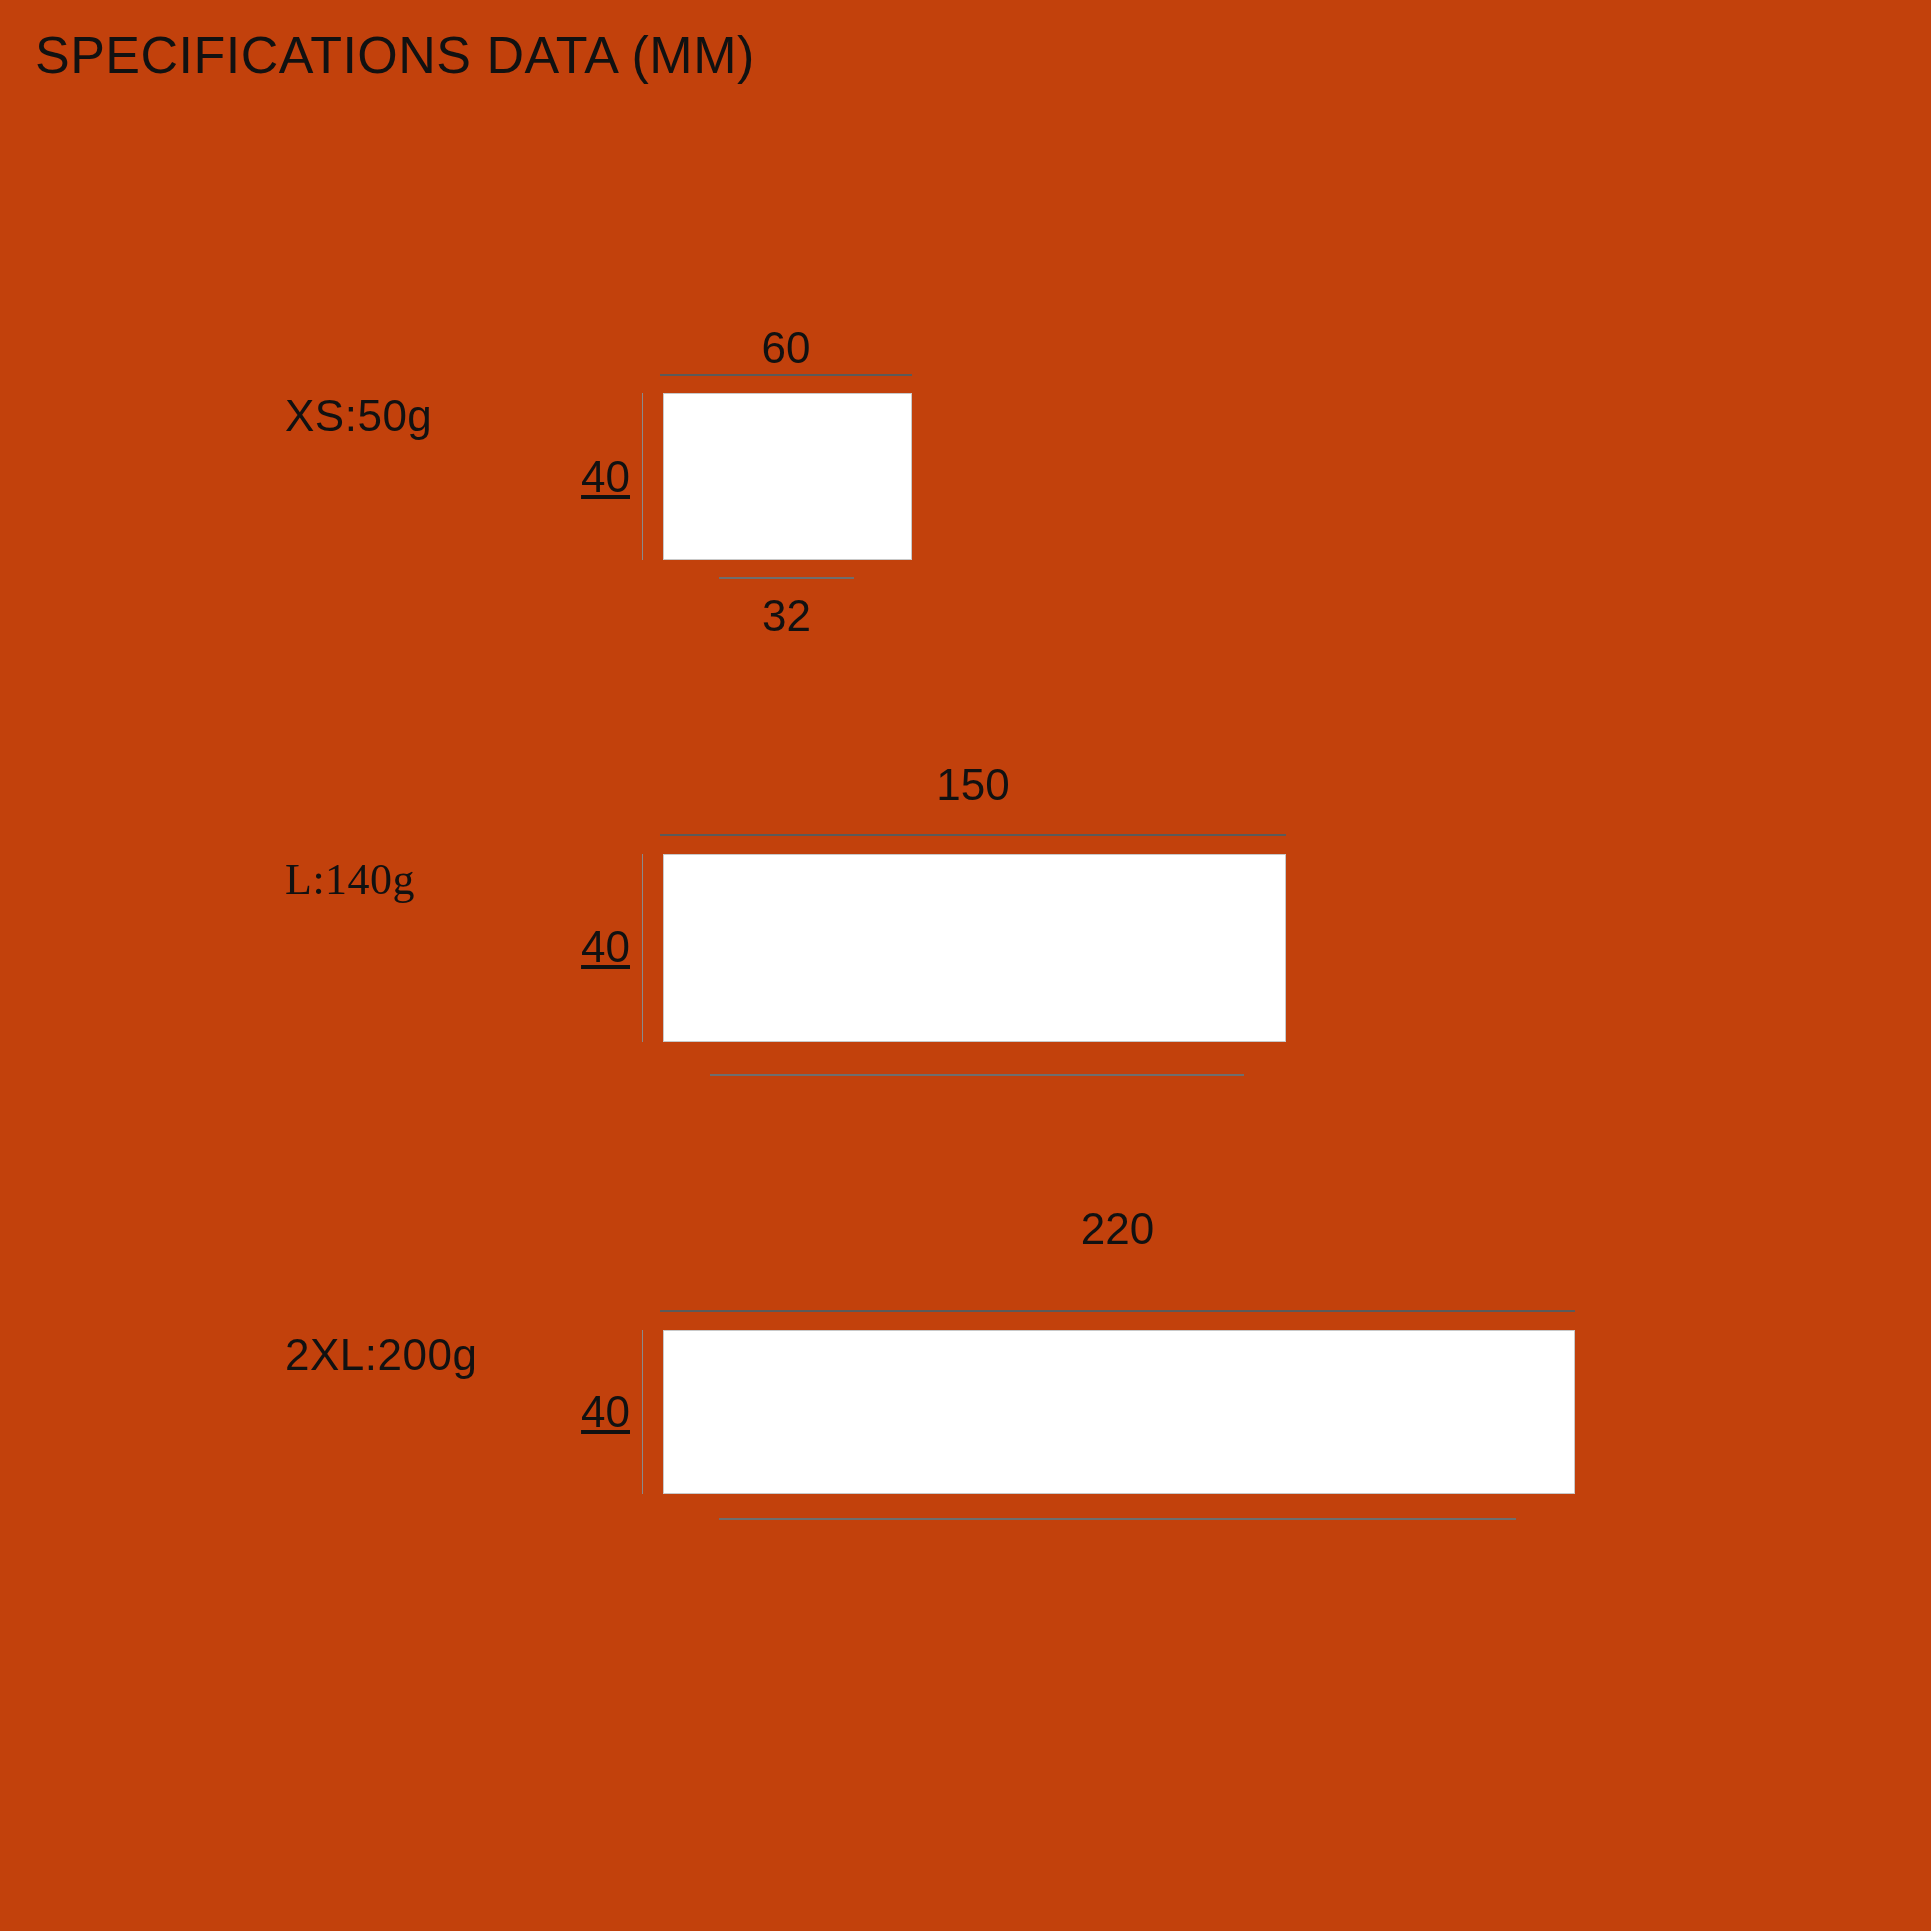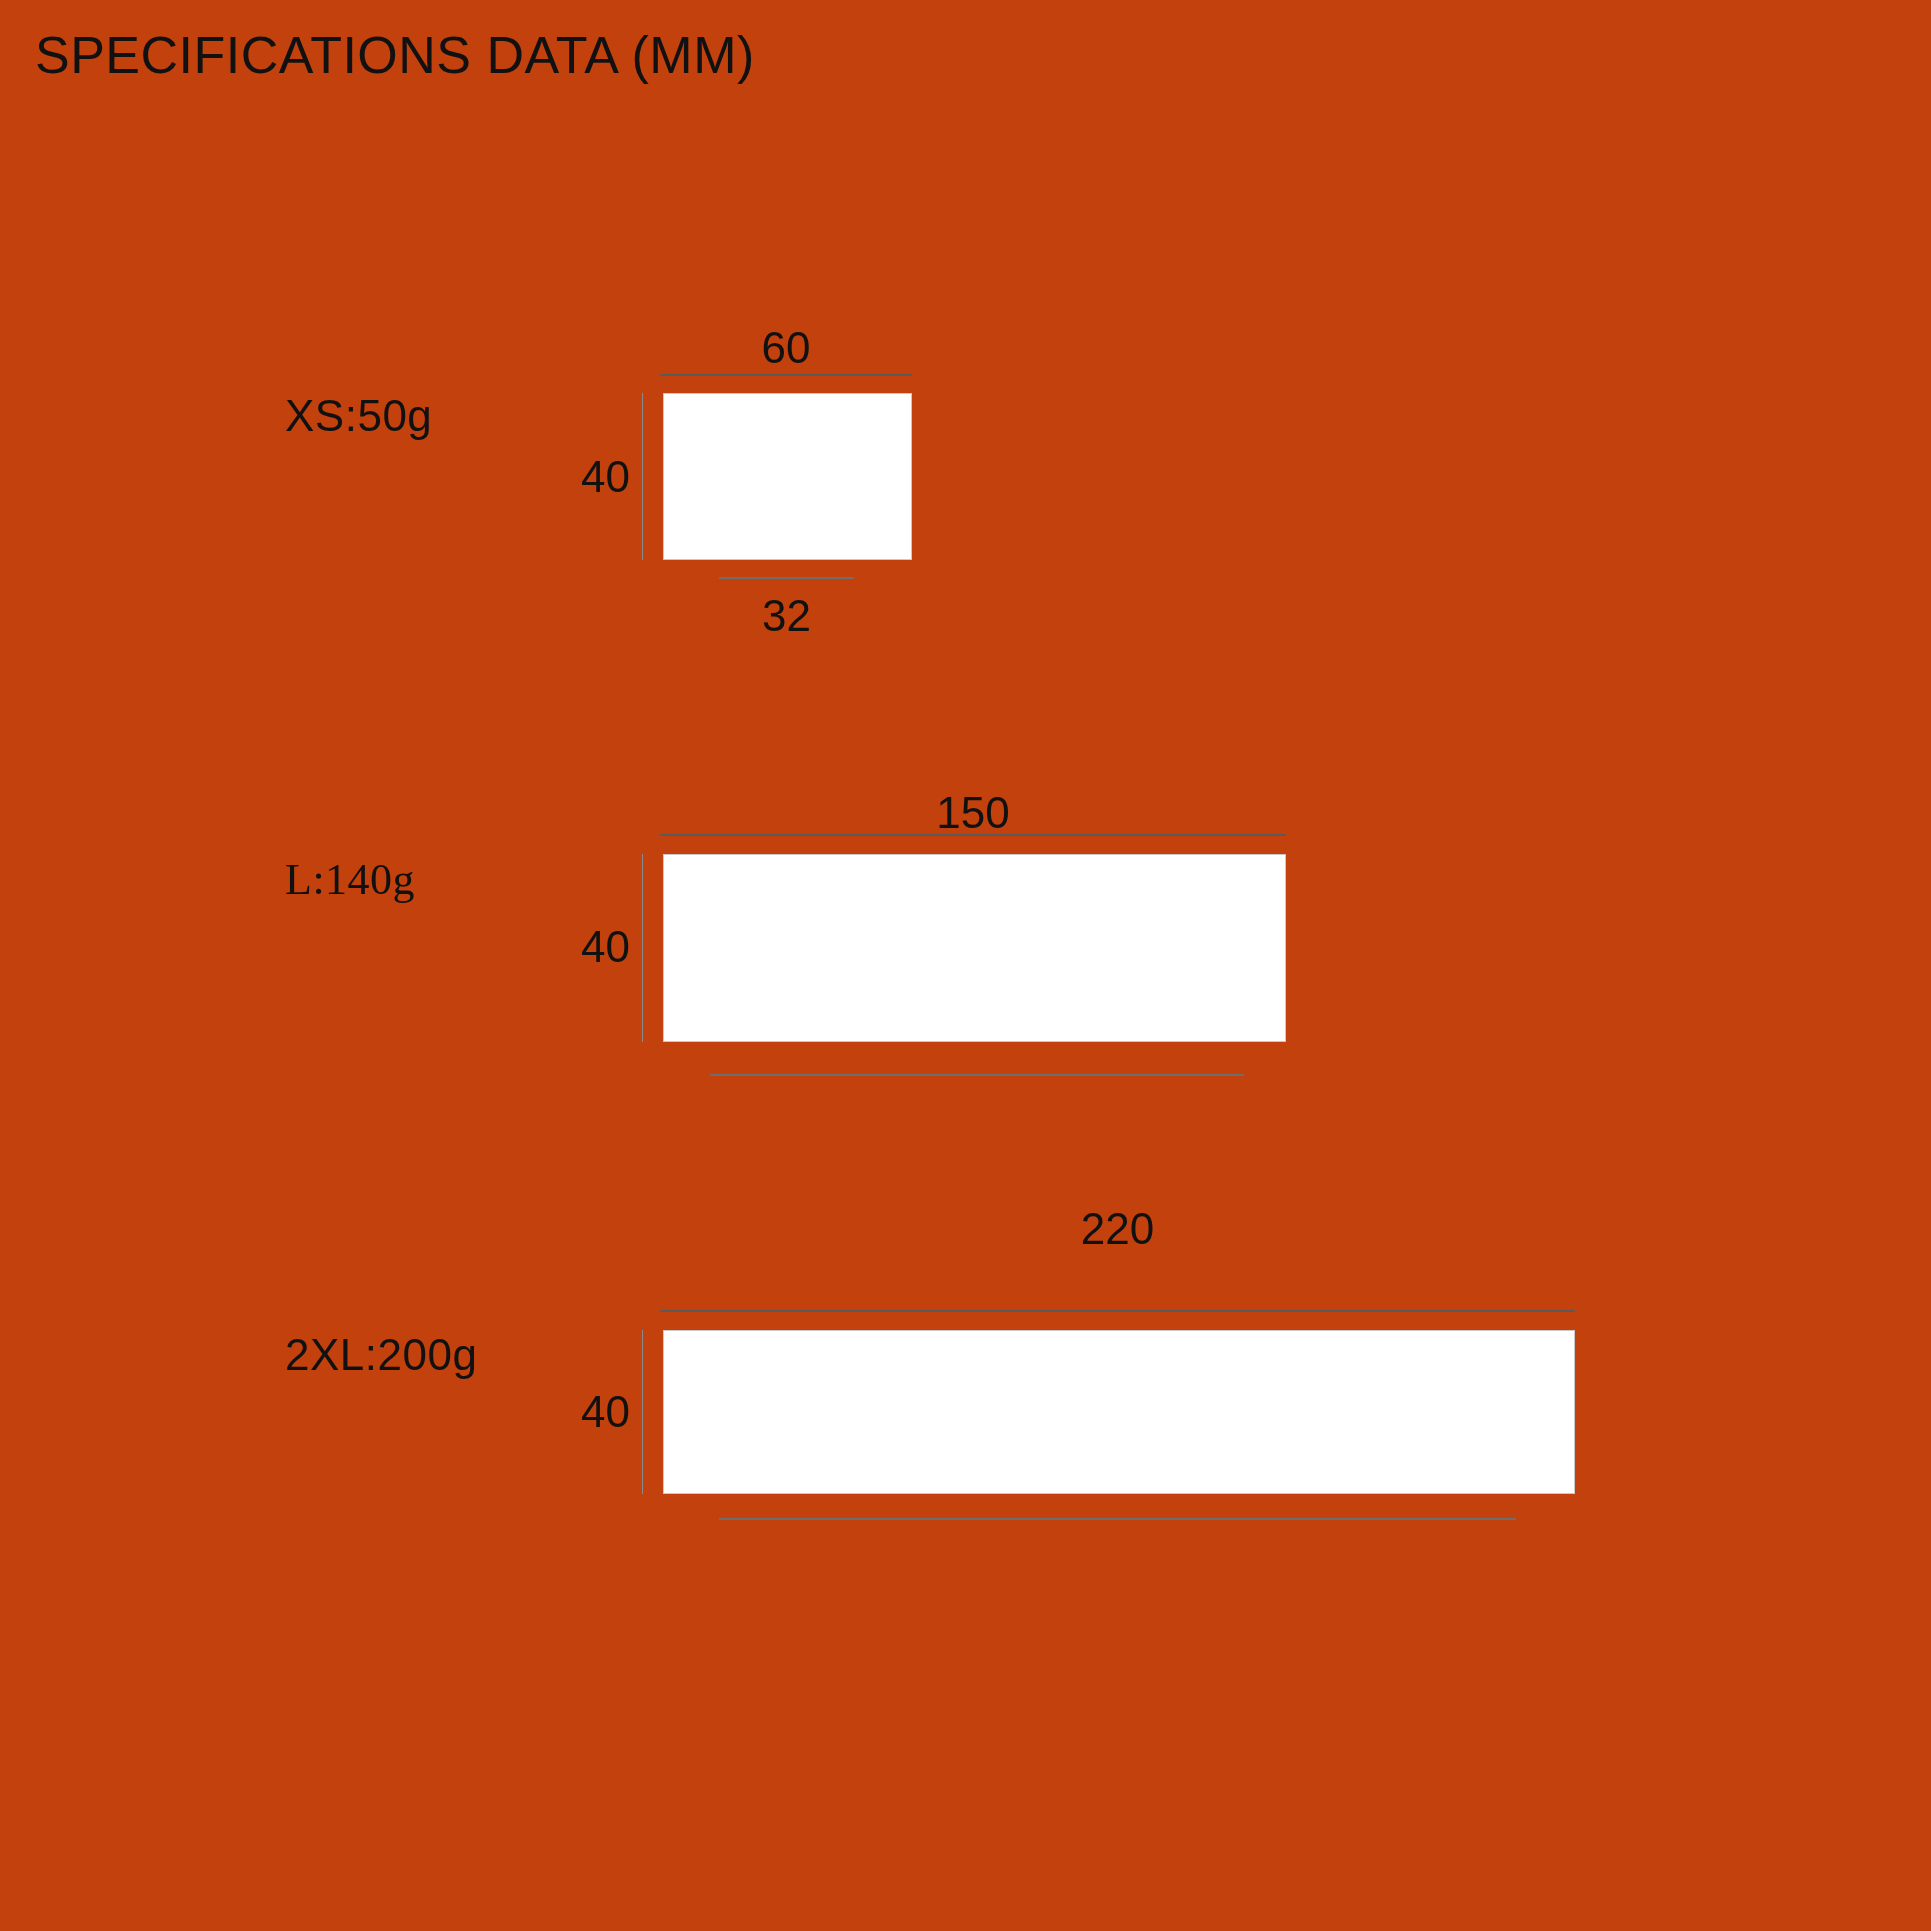--- a/index.html
+++ b/index.html
@@ -86,20 +86,21 @@
     position: absolute;
     font-size: 44px;
     font-weight: 400;
     color: #111111;
     white-space: nowrap;
     text-align: center;
   }
 
   .dim-value.vert {
     text-align: right;
+    text-decoration: underline;
   }
 </style>
 </head>
 <body>
 
 <div id="page-root">
 
   <div class="sheet-title">SPECIFICATIONS DATA (MM)</div>
 
   <div class="spec-block" style="top:0;height:676px;">
@@ -118,21 +119,21 @@
 
     <div class="dim-line-bottom" style="left:719px; top:577px; width:135px;"></div>
 
     <div class="dim-value" style="left:719px; top:591px; width:135px;">32</div>
   </div>
 
   <div class="spec-block" style="top:0;height:676px;">
 
     <div class="size-label" style="left:285px; top:854px;font-family:Liberation Serif, serif;">L:140g</div>
 
-    <div class="dim-value" style="left:660px; top:788px; width:626px;">150</div>
+    <div class="dim-value" style="left:660px; top:760px; width:626px;">150</div>
 
     <div class="dim-line-top" style="left:660px; top:834px; width:626px;"></div>
 
     <div class="dim-line-vert" style="left:642px; top:854px; height:188px;"></div>
 
     <div class="dim-value vert" style="left:560px; top:922px; width:70px;">40</div>
 
     <div class="product-rect" style="left:663px; top:854px; width:623px; height:188px;"></div>
 
     <div class="dim-line-bottom" style="left:710px; top:1074px; width:534px;"></div>

